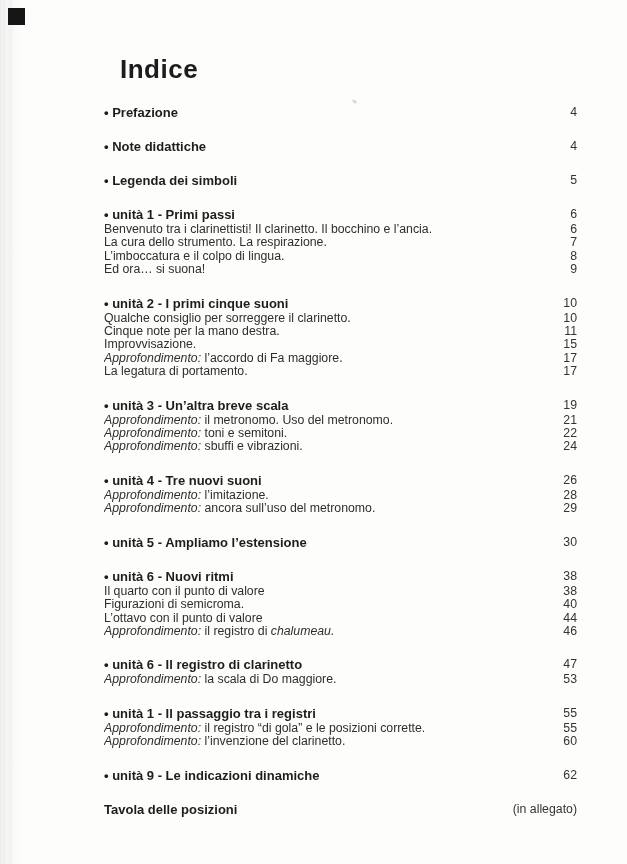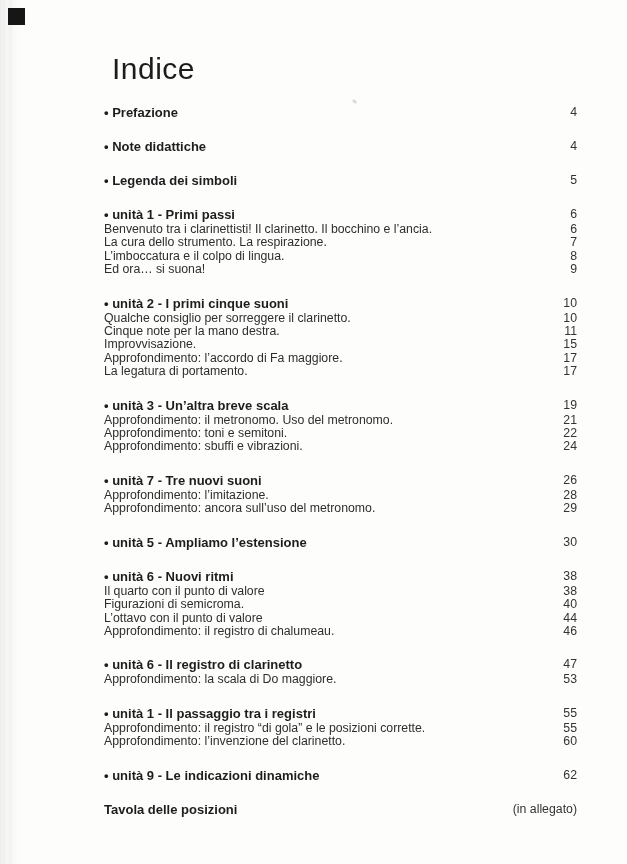--- a/index.html
+++ b/index.html
@@ -45,26 +45,26 @@
   .speck.s1 { left: 352px; top: 100px; width: 5px; height: 3px; transform: rotate(35deg); }
   .speck.s2 { left: 158px; top: 374px; width: 4px; height: 2px; }
 
   .content {
     position: absolute;
     left: 104px;
     right: 50px;
     top: 55px;
   }
   .doc-title {
-    font-size: 30px;
-    font-weight: normal;
+    font-size: 26px;
+    font-weight: bold;
     color: #1c1c1c;
     letter-spacing: 0.5px;
     line-height: 28px;
-    margin: 0 0 22px 8px;
+    margin: 0 0 22px 16px;
   }
   .toc-group { margin-bottom: 19px; }
   .toc-group.extra-gap { }
   .row {
     display: flex;
     align-items: center;
     font-size: 12.3px;
     line-height: 13.4px;
     color: #2e2e2e;
   }
@@ -73,21 +73,21 @@
     line-height: 15px;
     font-weight: bold;
     color: #1d1d1d;
     margin-bottom: 1px;
   }
   .label {
     flex: 1 1 auto;
     white-space: nowrap;
     overflow: hidden;
   }
-  .it { }
+  .it { font-style: italic; }
   .page-num {
     flex: 0 0 auto;
     margin-left: 12px;
     font-weight: normal;
     font-size: 12.3px;
     color: #333333;
     white-space: nowrap;
     text-align: right;
   }
 </style>
@@ -182,21 +182,21 @@
             <span class="label"><span class="it">Approfondimento:</span><span> toni e semitoni.</span></span>
             <span class="page-num">22</span>
           </div>
           <div class="row">
             <span class="label"><span class="it">Approfondimento:</span><span> sbuffi e vibrazioni.</span></span>
             <span class="page-num">24</span>
           </div>
         </div>
         <div class="toc-group">
           <div class="row bold">
-            <span class="label"><span>• unità 7 - Tre nuovi suoni</span></span>
+            <span class="label"><span>• unità 4 - Tre nuovi suoni</span></span>
             <span class="page-num">26</span>
           </div>
           <div class="row">
             <span class="label"><span class="it">Approfondimento:</span><span> l’imitazione.</span></span>
             <span class="page-num">28</span>
           </div>
           <div class="row">
             <span class="label"><span class="it">Approfondimento:</span><span> ancora sull’uso del metronomo.</span></span>
             <span class="page-num">29</span>
           </div>

